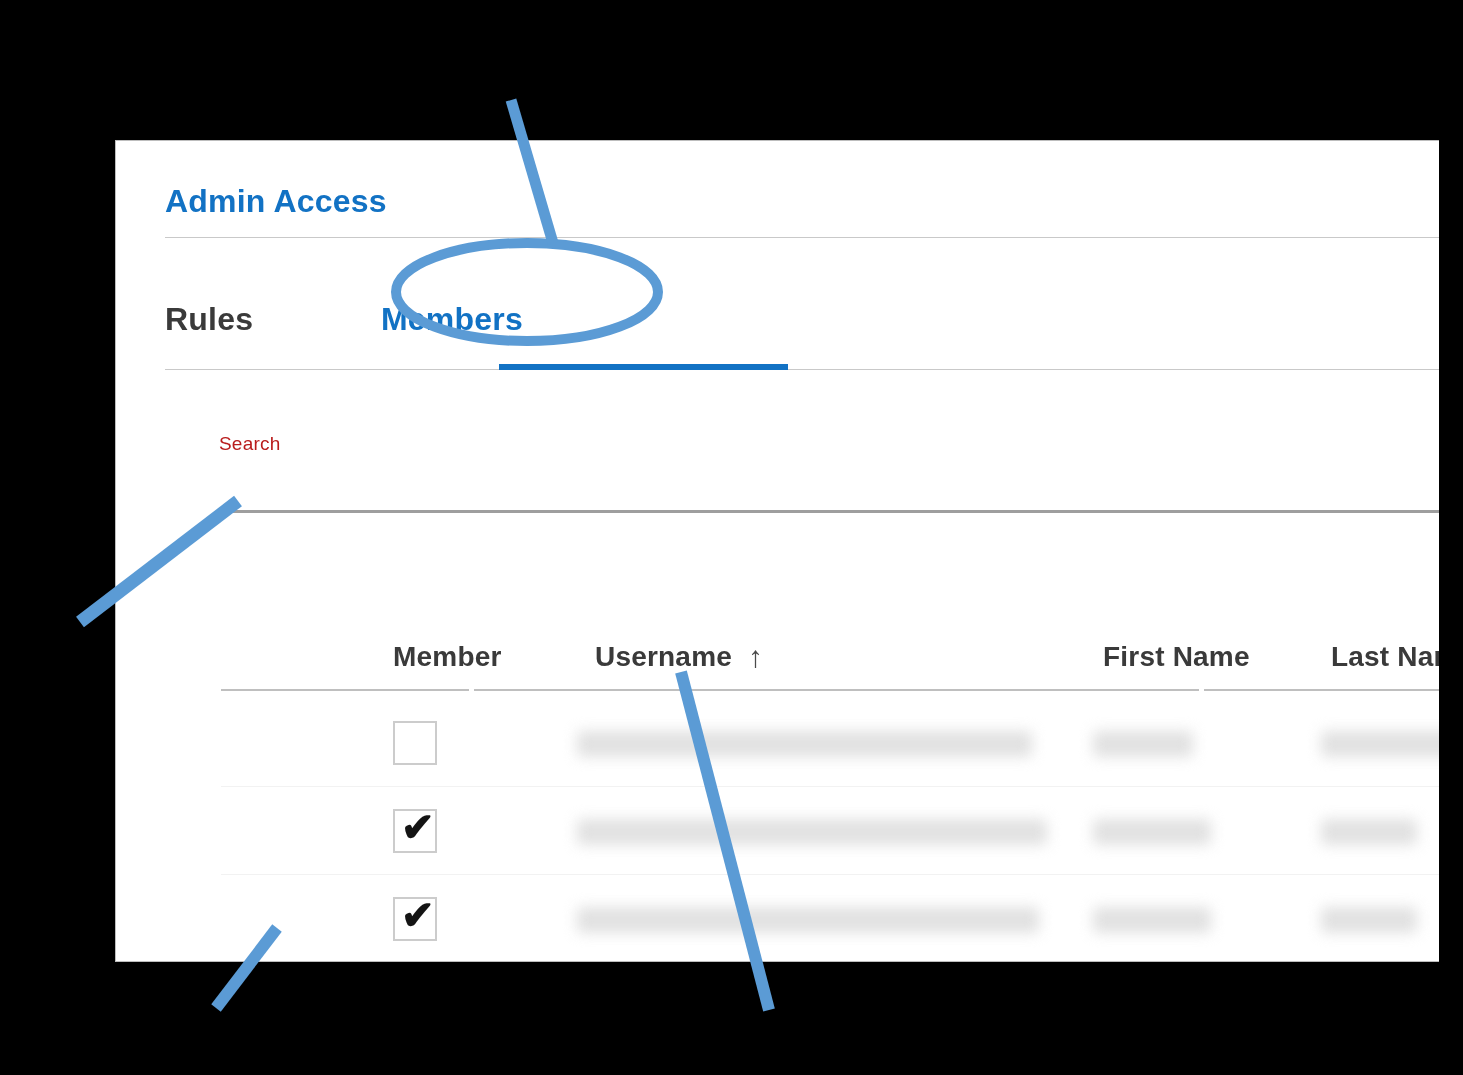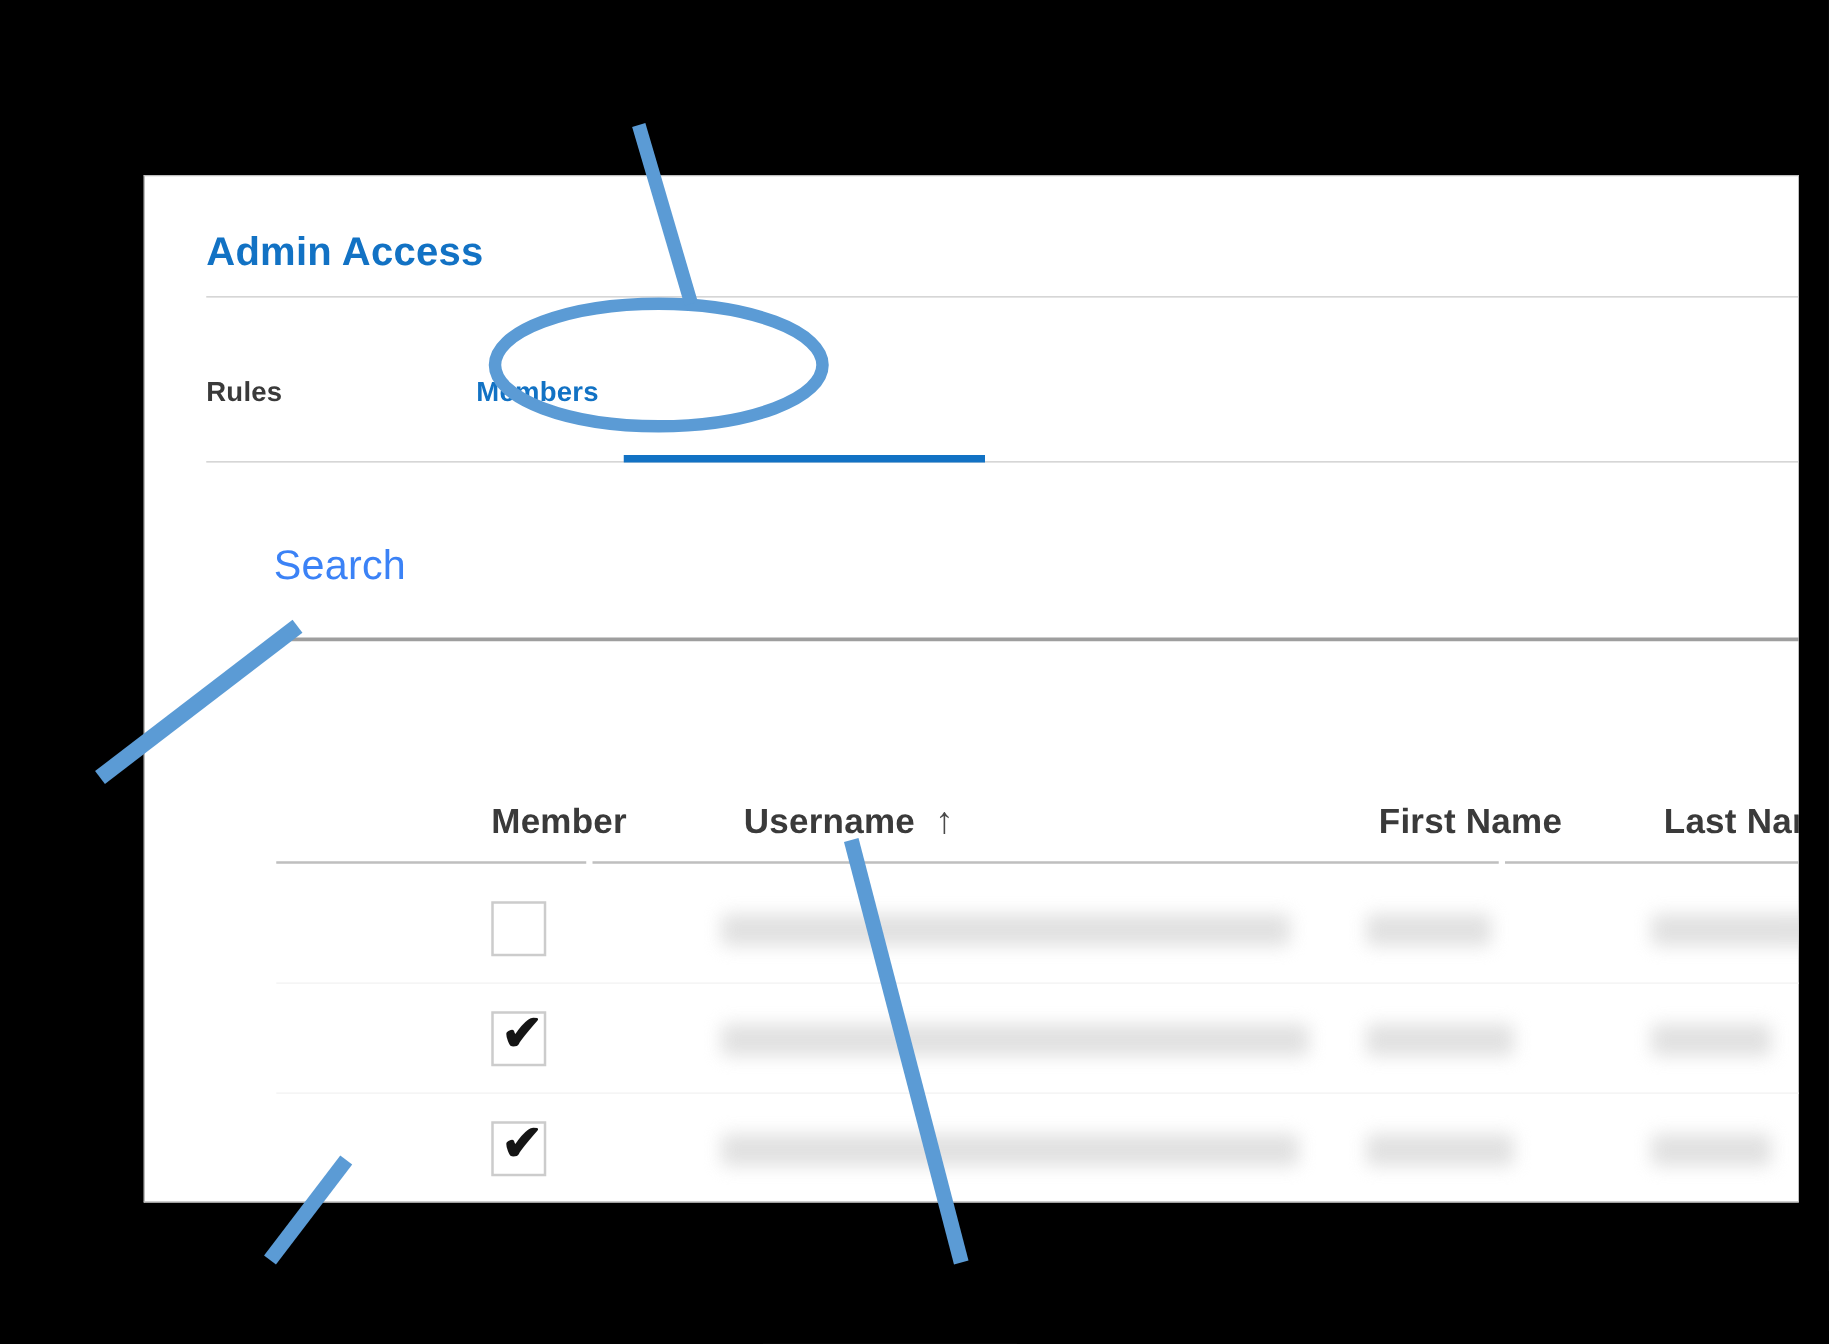--- a/index.html
+++ b/index.html
@@ -61,21 +61,21 @@
     top: 118px;
     height: 104px;
   }
   .tab {
     position: absolute;
     top: 0;
     height: 104px;
     display: flex;
     align-items: flex-start;
     padding-top: 42px;
-    font-size: 22px;
+    font-size: 32px;
     font-weight: bold;
     letter-spacing: 0.2px;
     white-space: nowrap;
     cursor: pointer;
   }
   .tab-rules   { left: 0px;   color: #3a3a3a; }
   .tab-members { left: 216px; color: #1272c4; }
 
   .tab-underline {
     position: absolute;
@@ -84,22 +84,22 @@
     width: 289px;
     height: 6px;
     background: #1272c4;
   }
 
   
   .search-label {
     position: absolute;
     left: 103px;
     top: 292px;
-    font-size: 33px;
-    color: #3b82f6;
+    font-size: 19px;
+    color: #b91c1c;
     letter-spacing: 0.2px;
     white-space: nowrap;
   }
   .search-input {
     position: absolute;
     left: 103px;
     top: 330px;
     width: 1245px;
     height: 38px;
     border: none;

